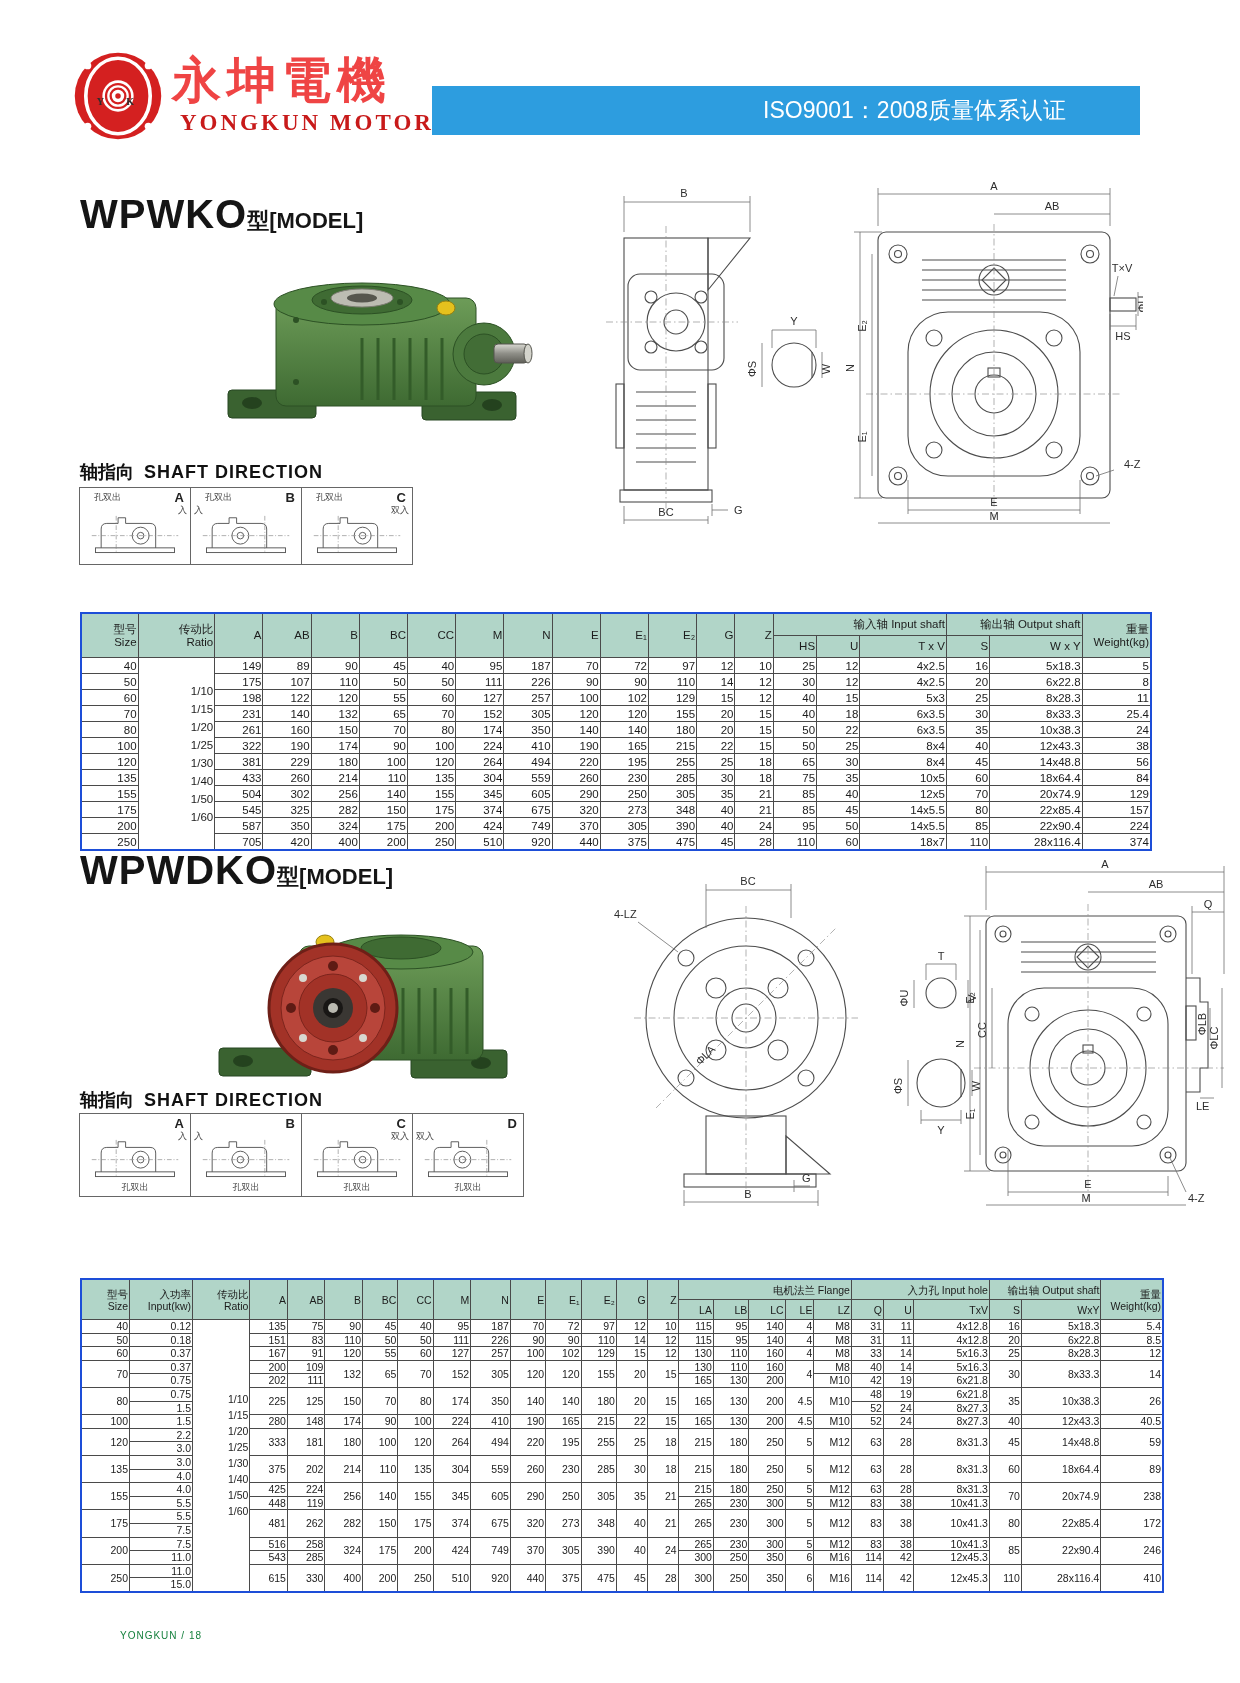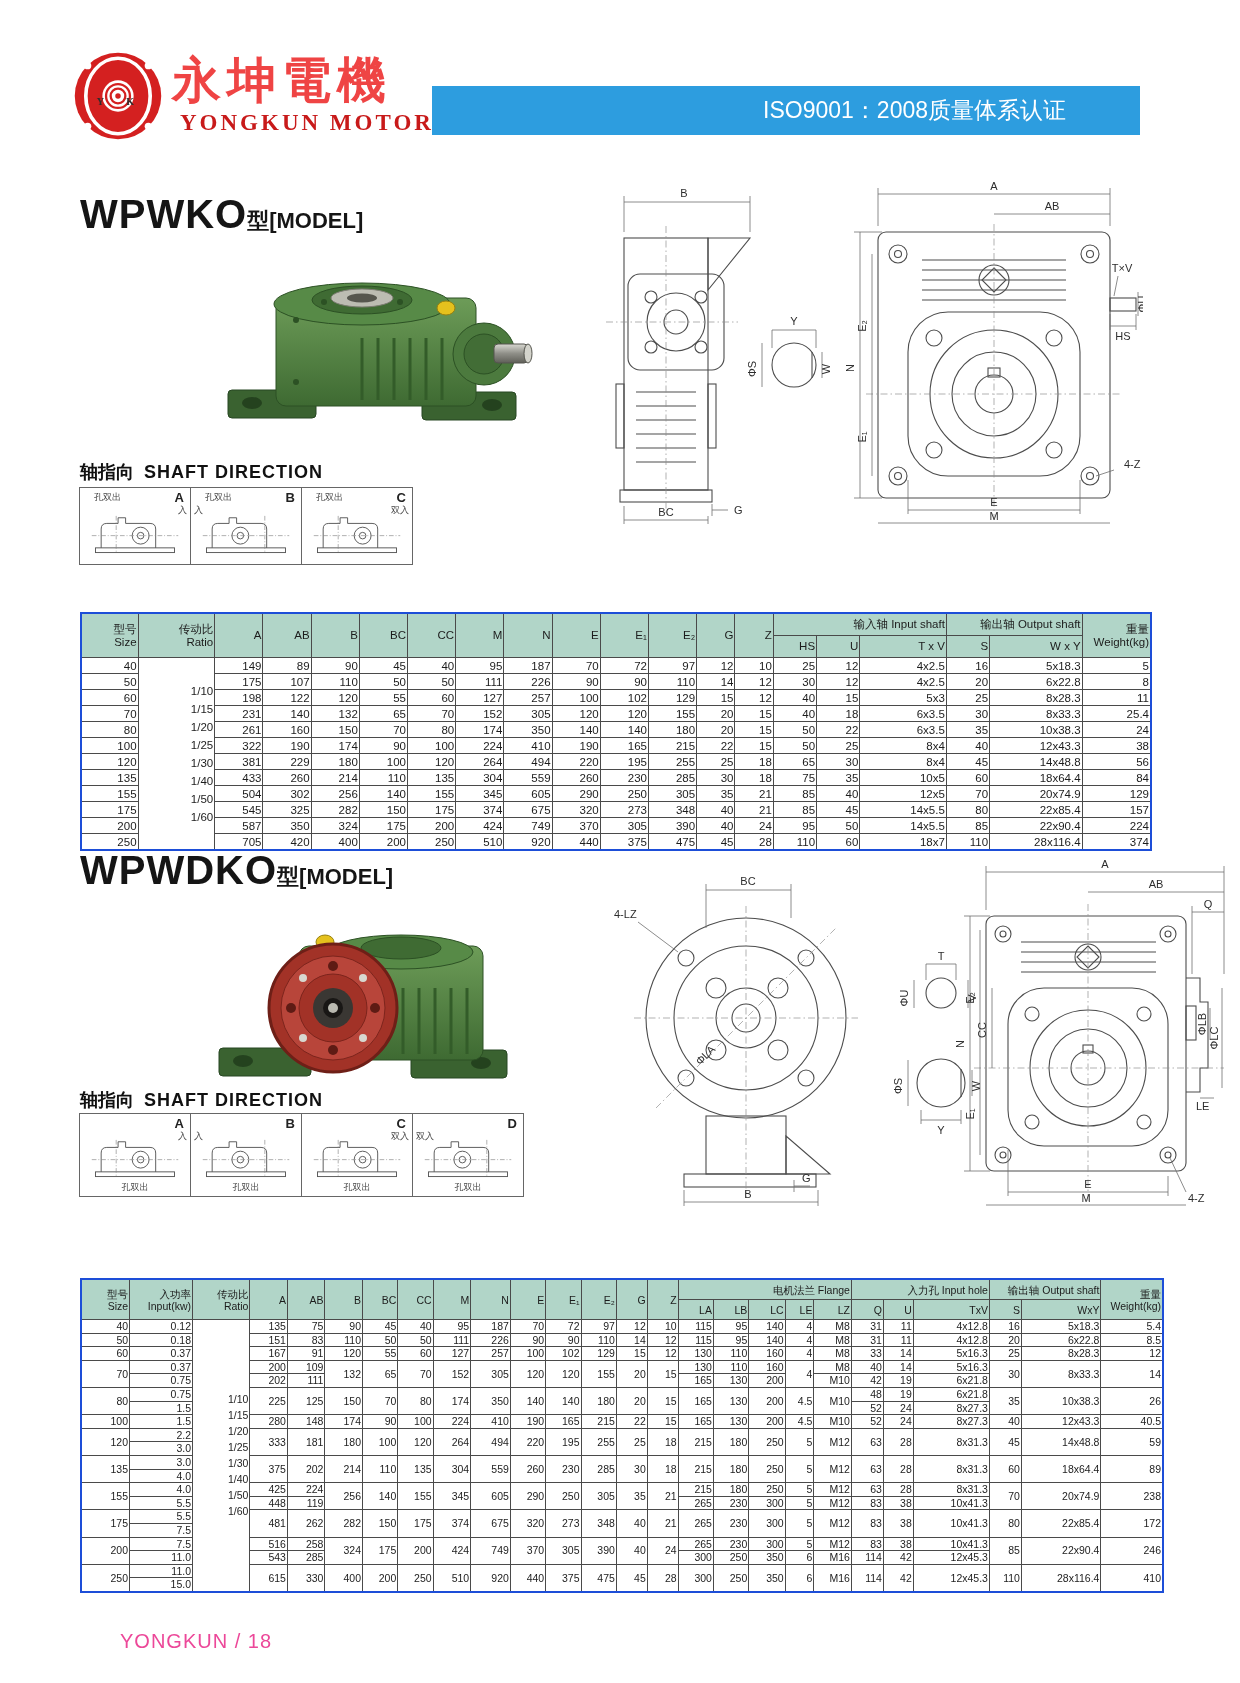--- a/index.html
+++ b/index.html
@@ -52,21 +52,21 @@
   .t2 thead th{height:19px;line-height:12px;}
   .t2 tbody td{height:12.6px;line-height:10.5px;}
   .t2 td.ratio{line-height:16px;}
   
   svg .ln{fill:none;stroke:#4d4d4d;stroke-width:1.1;}
   svg .dim{fill:none;stroke:#6f6f6f;stroke-width:0.8;}
   svg .cl{fill:none;stroke:#909090;stroke-width:0.7;stroke-dasharray:7 3 1.5 3;}
   svg text{font-size:11px;fill:#2d2d2d;}
   svg .sgl{fill:none;stroke:#555;stroke-width:1;}
   svg .sgd{fill:none;stroke:#888;stroke-width:0.7;stroke-dasharray:5 2 1 2;}
-  .footer{position:absolute;left:120px;top:1630px;font-size:20px;letter-spacing:1px;color:#ec4899;}
+  .footer{position:absolute;left:120px;top:1630px;font-size:10px;letter-spacing:1px;color:#15803d;}
 </style>
 </head>
 <body>
 
 <div class="page">
 
   <svg class="logo" viewBox="0 0 100 100">
     <circle cx="50" cy="50" r="47" fill="#d42020"></circle>
     <circle cx="17" cy="17" r="4" fill="#ffffff"></circle>
       <circle cx="83" cy="17" r="4" fill="#ffffff"></circle>

